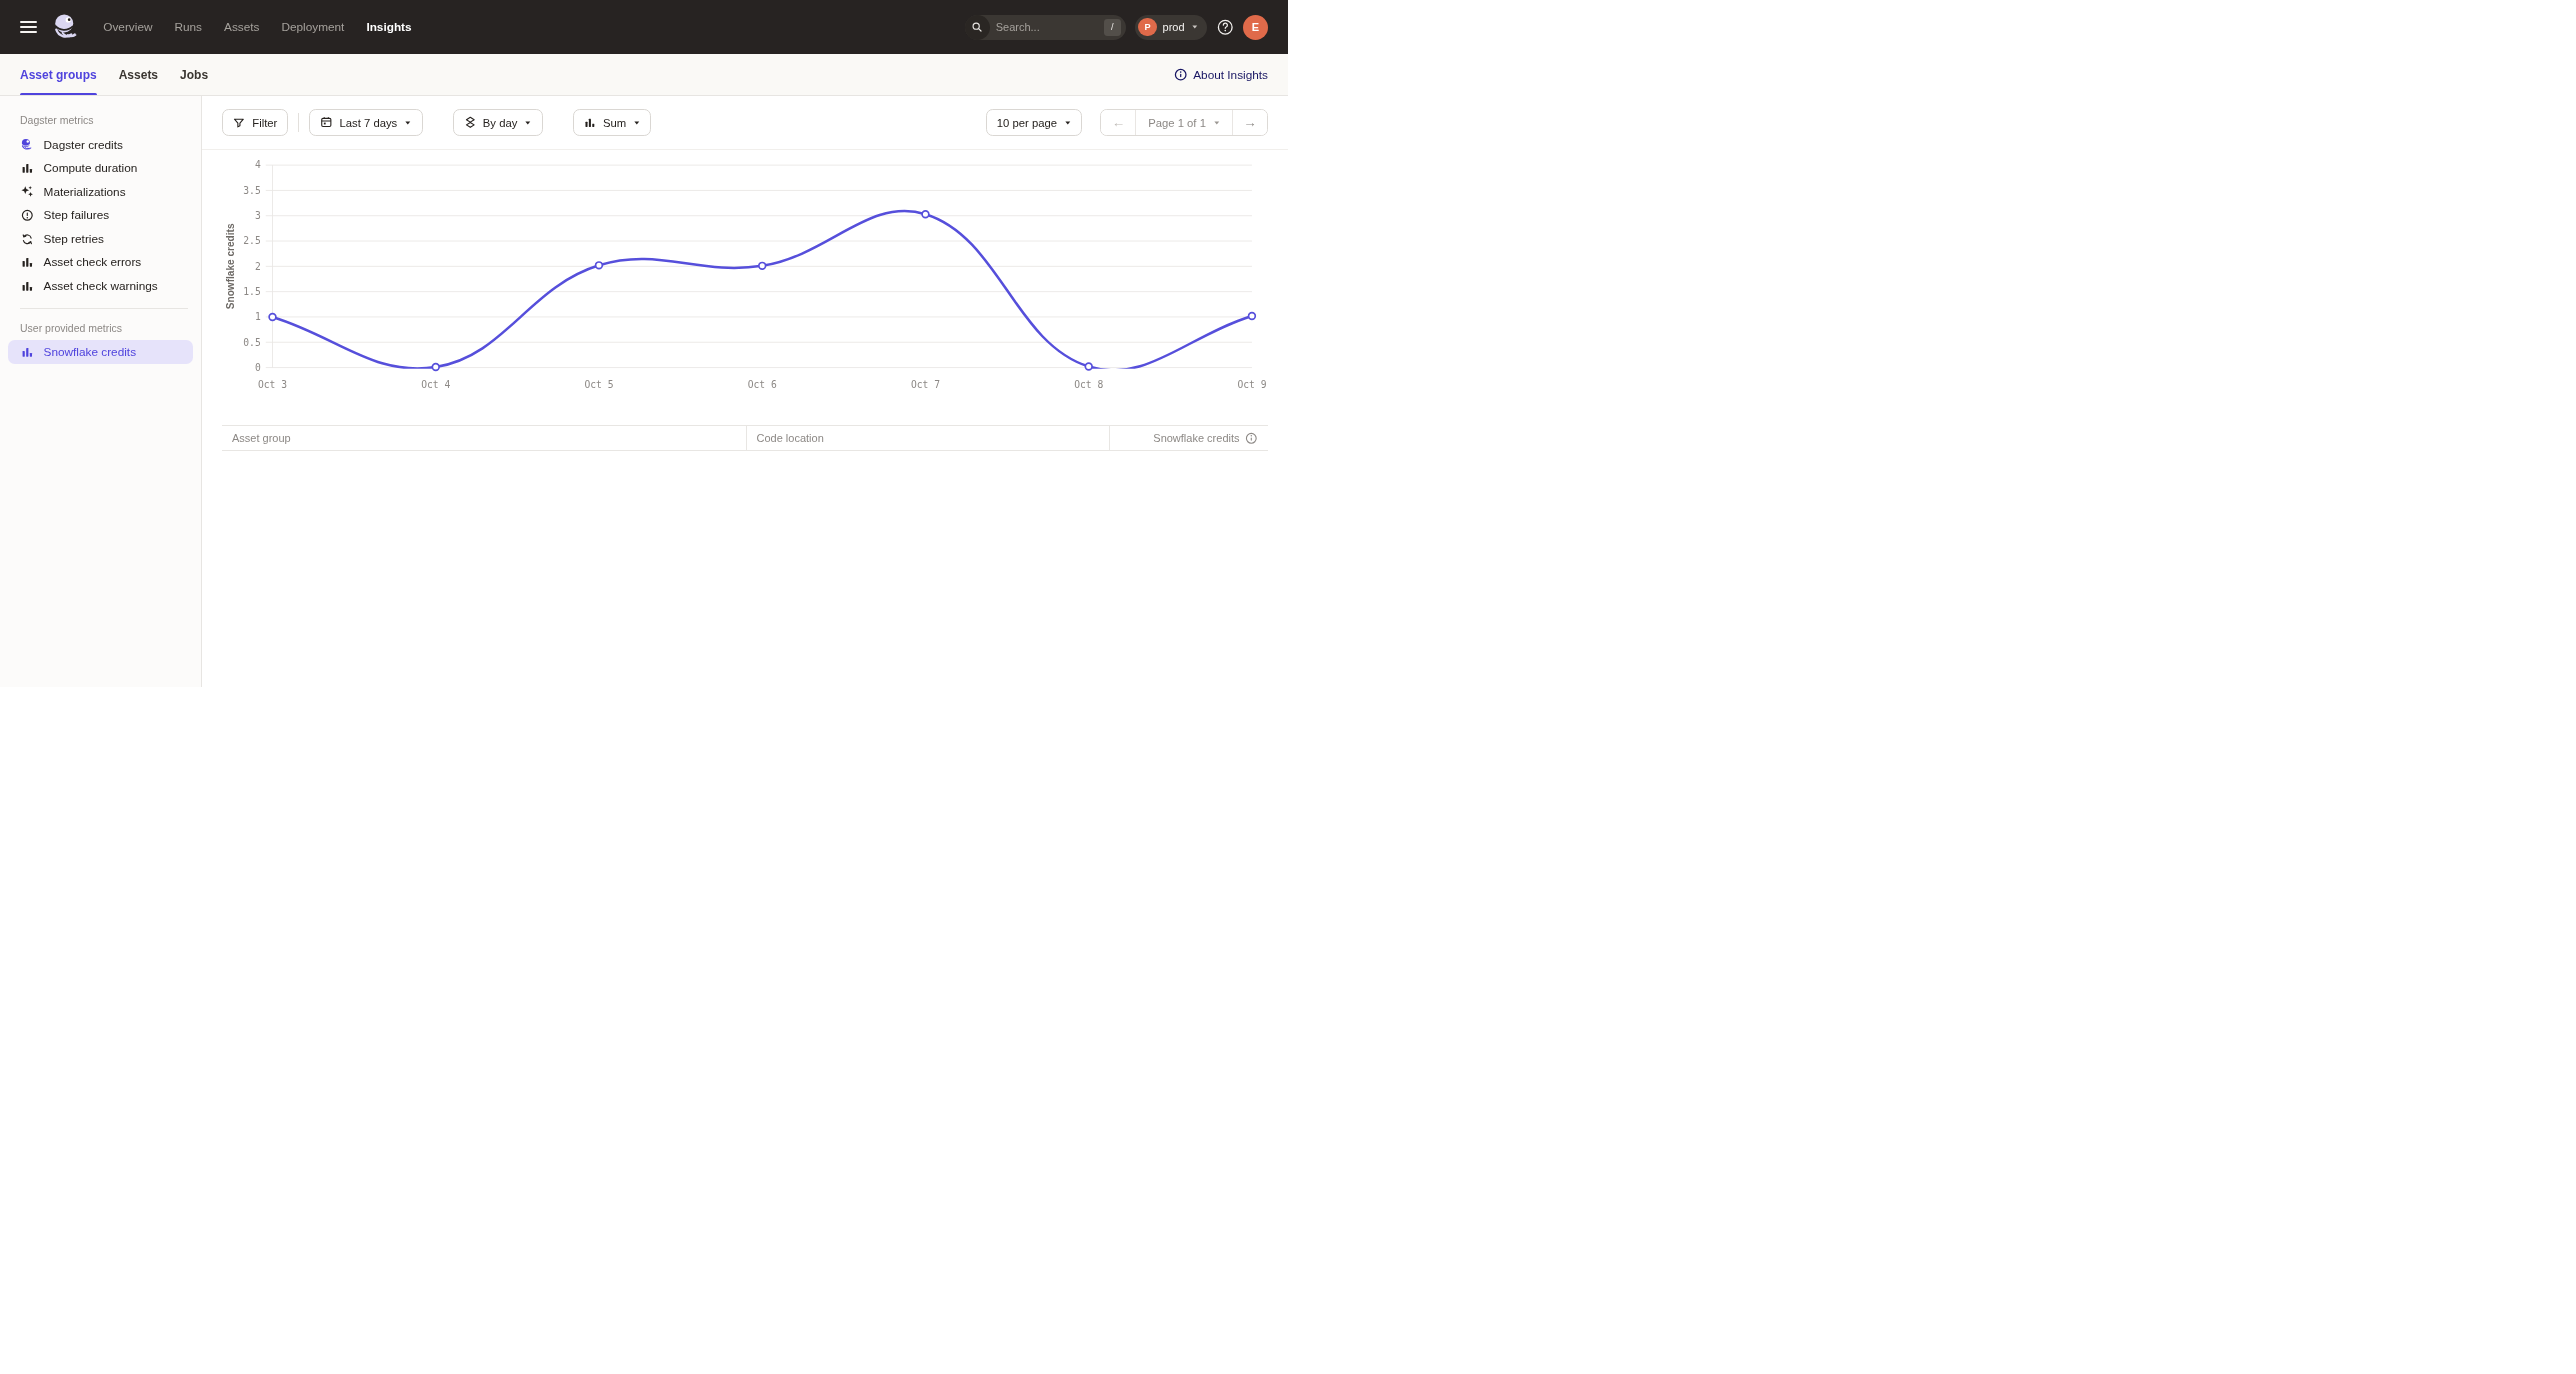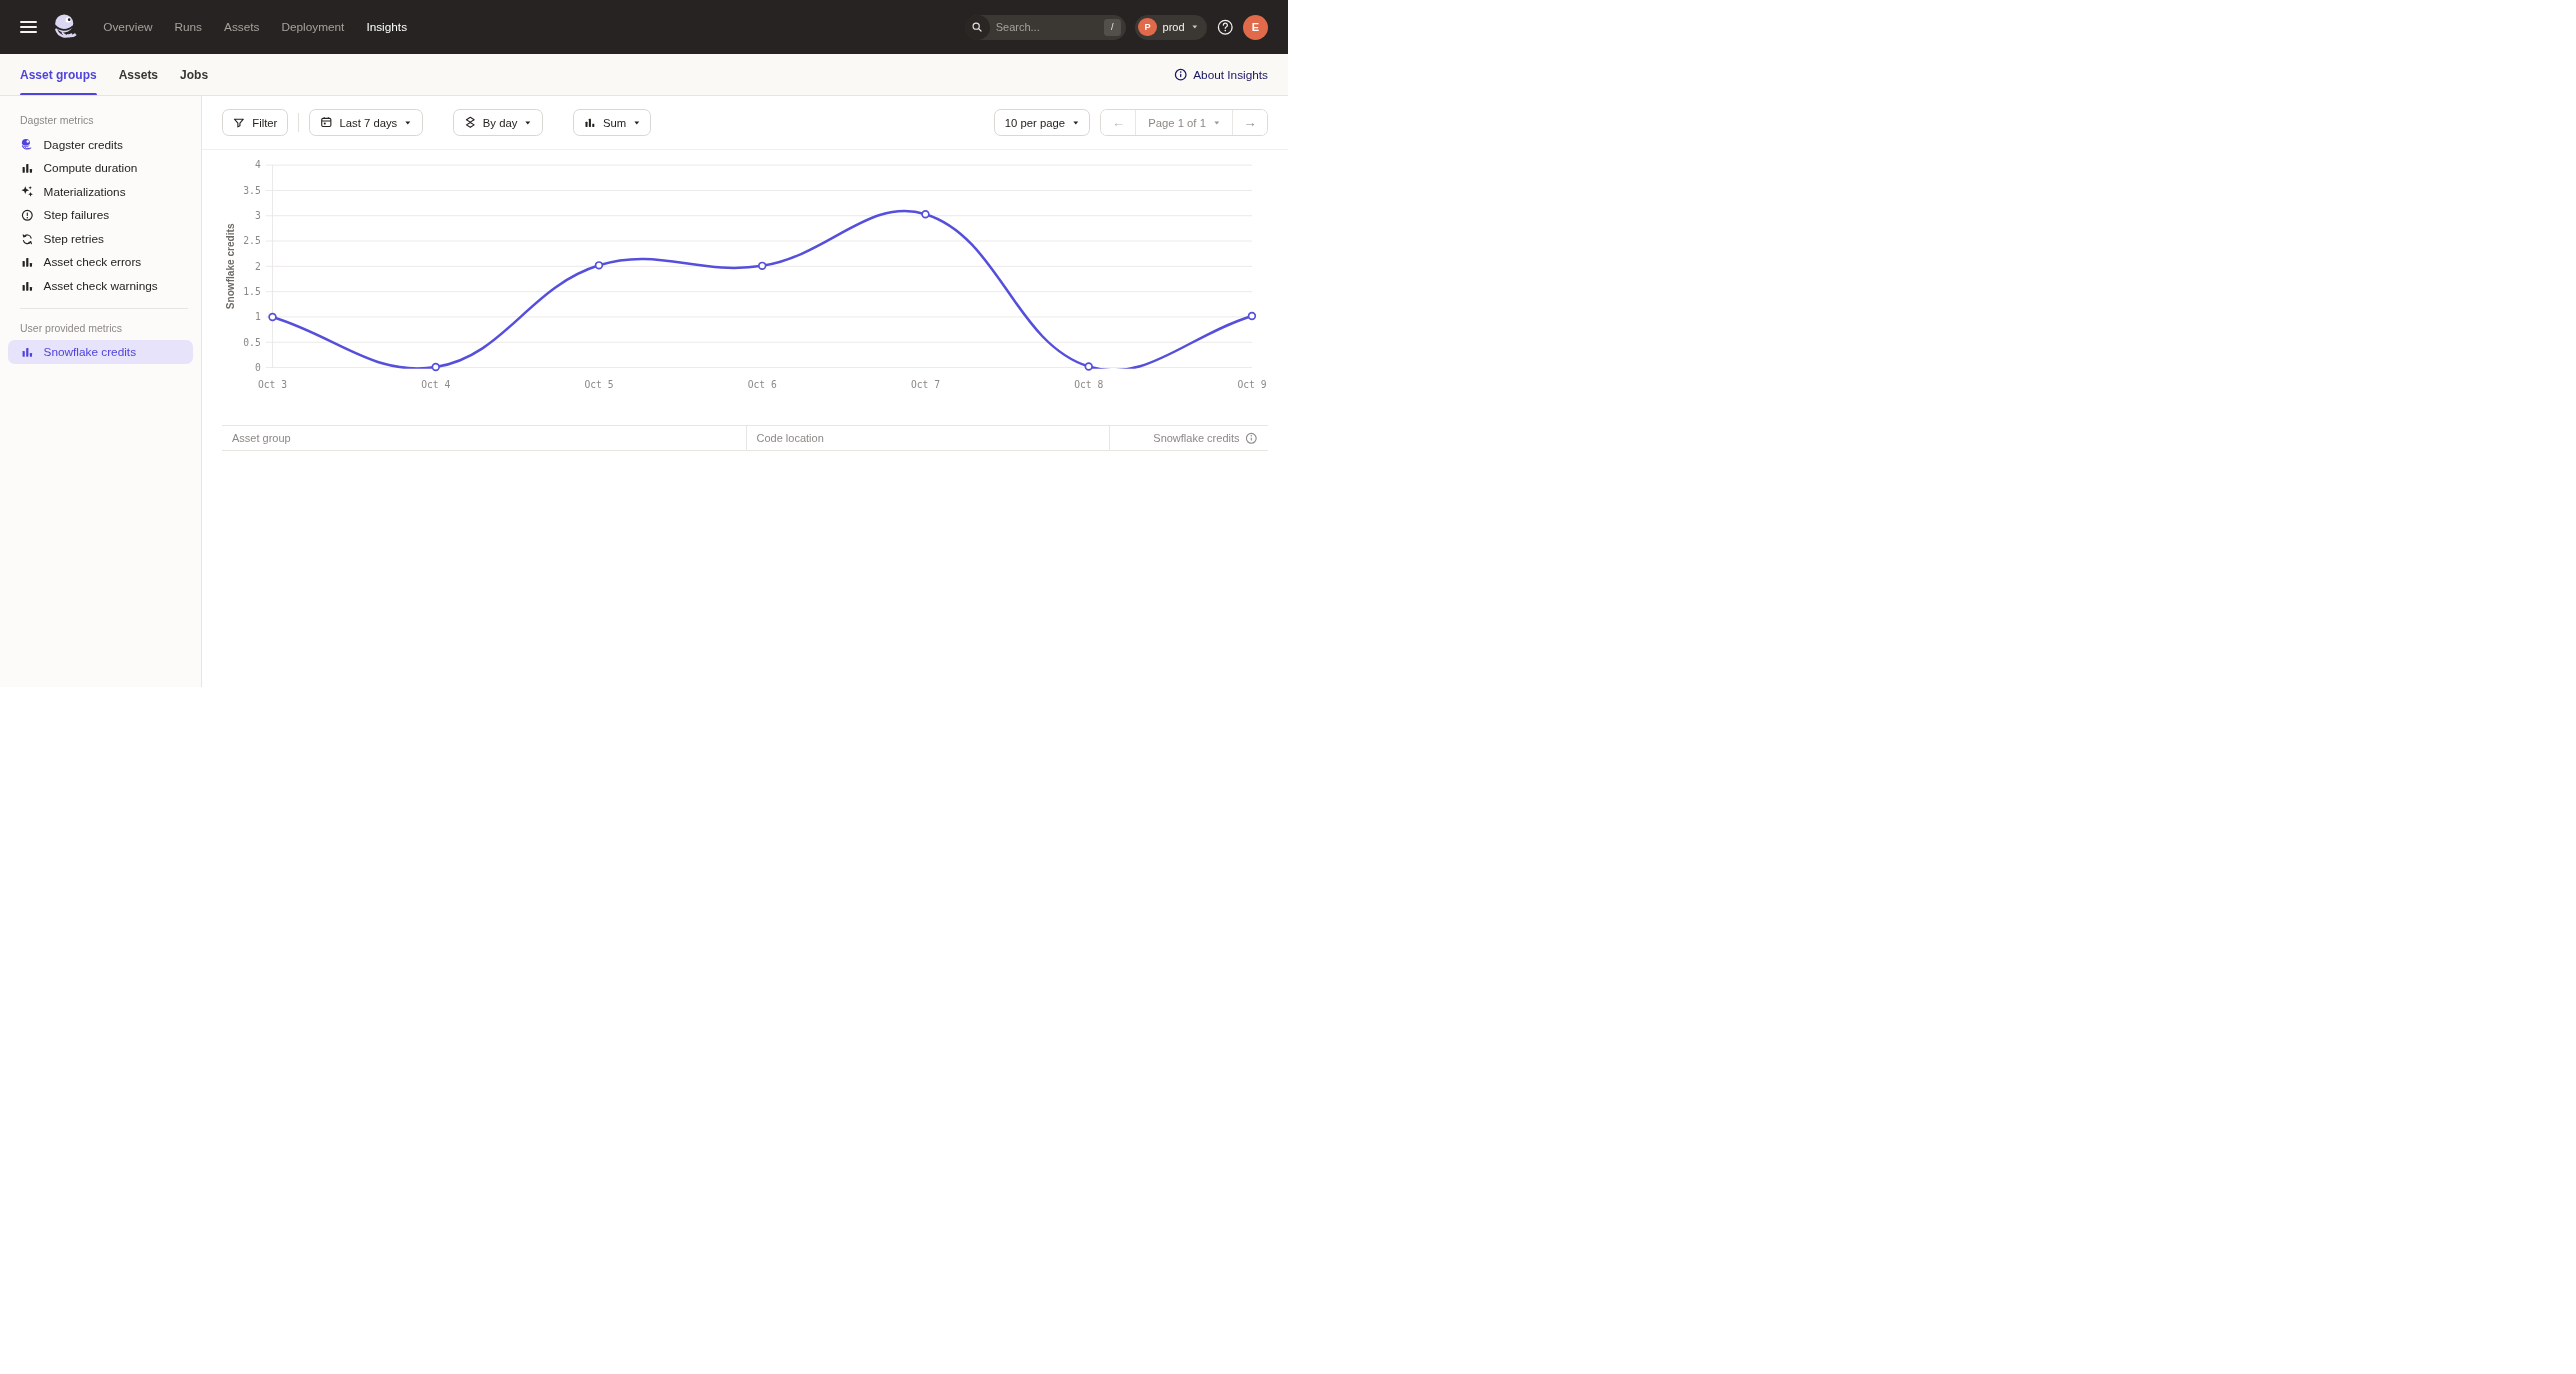--- a/index.html
+++ b/index.html
@@ -9,21 +9,21 @@
     font-family:"Liberation Sans", sans-serif; color:#26221F;
     -webkit-font-smoothing:antialiased;
   }
   
   .topnav { height:54px; background:#272322; display:flex; align-items:center; padding:0 20px; }
   .hamburger { width:17px; height:12.6px; display:flex; flex-direction:column; justify-content:space-between; cursor:pointer; flex-shrink:0; }
   .hamburger span { display:block; height:2.2px; border-radius:1.7px; background:#F5F3F1; }
   .logo { margin-left:14.3px; width:30px; height:30px; flex-shrink:0; cursor:pointer; }
   .navlinks { display:flex; gap:22px; margin-left:22px; }
   .nav-link { color:#A5A19C; font-size:11.8px; font-weight:500; cursor:pointer; white-space:nowrap; }
-  .nav-link.active { color:#FFFFFF; font-weight:400; }
+  .nav-link.active { color:#FFFFFF; font-weight:700; }
   .nav-right { margin-left:auto; display:flex; align-items:center; gap:9px; }
   .search { width:161px; height:25px; border-radius:12.6px; background:#3B3733; display:flex; align-items:center; cursor:text; }
   .search-iconwrap { width:25px; height:25px; border-radius:50%; background:#2A2623; display:flex; align-items:center; justify-content:center; flex-shrink:0; }
   .search input { flex:1; min-width:0; background:transparent; border:0; outline:0; color:#C6C2BE; font-size:11px; padding:0 5.9px; font-family:"Liberation Sans",sans-serif; }
   .search input::placeholder { color:#A5A19C; opacity:1; }
   .kbd { margin-right:5px; min-width:17px; height:17px; padding:0 4.2px; border-radius:3.4px; background:#534F4A; color:#EDEBE8; font-size:9.2px; display:flex; align-items:center; justify-content:center; flex-shrink:0; }
   .deploy { height:25px; border-radius:12.6px; background:#3B3733; display:flex; align-items:center; padding:0 8.4px 0 3.4px; gap:5.9px; cursor:pointer; }
   .pcircle { width:18.5px; height:18.5px; border-radius:50%; background:#E06A4A; color:#fff; font-size:9.2px; font-weight:700; display:flex; align-items:center; justify-content:center; }
   .deploy-label { color:#F5F3F1; font-size:11px; font-weight:500; }
   .help { width:18.5px; height:18.5px; cursor:pointer; display:flex; align-items:center; justify-content:center; }
@@ -42,21 +42,21 @@
   .side-item.selected { background:#E6E3FA; color:#4F43DD; font-weight:500; }
   .side-item .icn { width:13.4px; height:13.4px; display:flex; align-items:center; justify-content:center; flex-shrink:0; }
   .side-divider { height:0.8px; background:#E7E5E2; margin:10px 13.4px 5px 20px; }
   
   .main { flex:1; min-width:0; background:#fff; display:flex; flex-direction:column; }
   .toolbar { height:54px; display:flex; align-items:center; padding:0 20px; border-bottom:0.8px solid #F1EFEC; flex-shrink:0; }
   .btn { height:27px; border:0.8px solid #DAD7D3; border-radius:6.7px; background:#fff; padding:0 10px; font-size:11.3px; color:#26221F; display:inline-flex; align-items:center; gap:6.7px; cursor:pointer; white-space:nowrap; }
   .btn .icn { width:12.6px; height:12.6px; display:flex; align-items:center; }
   .vdiv { width:0.8px; height:18.5px; background:#E3E0DC; margin:0 10px; }
   .ml20 { margin-left:30px; }
-  .toolbar-right { margin-left:auto; display:flex; align-items:center; gap:10px; }
+  .toolbar-right { margin-left:auto; display:flex; align-items:center; gap:18px; }
   .pager { display:flex; align-items:center; height:27px; border:0.8px solid #DDDAD6; border-radius:6.7px; overflow:hidden; background:#fff; }
   .pager-btn { width:34px; height:100%; display:flex; align-items:center; justify-content:center; color:#8C8885; font-size:13.4px; cursor:pointer; background:#fff; border:0; }
   .pager-btn.disabled { color:#BDB9B5; }
   .pager-mid { height:100%; display:flex; align-items:center; gap:6.7px; padding:0 11.8px; border-left:0.8px solid #E9E6E3; border-right:0.8px solid #E9E6E3; color:#8C8885; font-size:11.3px; cursor:pointer; }
   .caret { display:inline-flex; }
   
   .chart-wrap { margin:0 20px; height:252px; position:relative; }
   .chart-wrap svg { display:block; overflow:visible; }
   
   .table-wrap { margin:23px 20px 0; }

